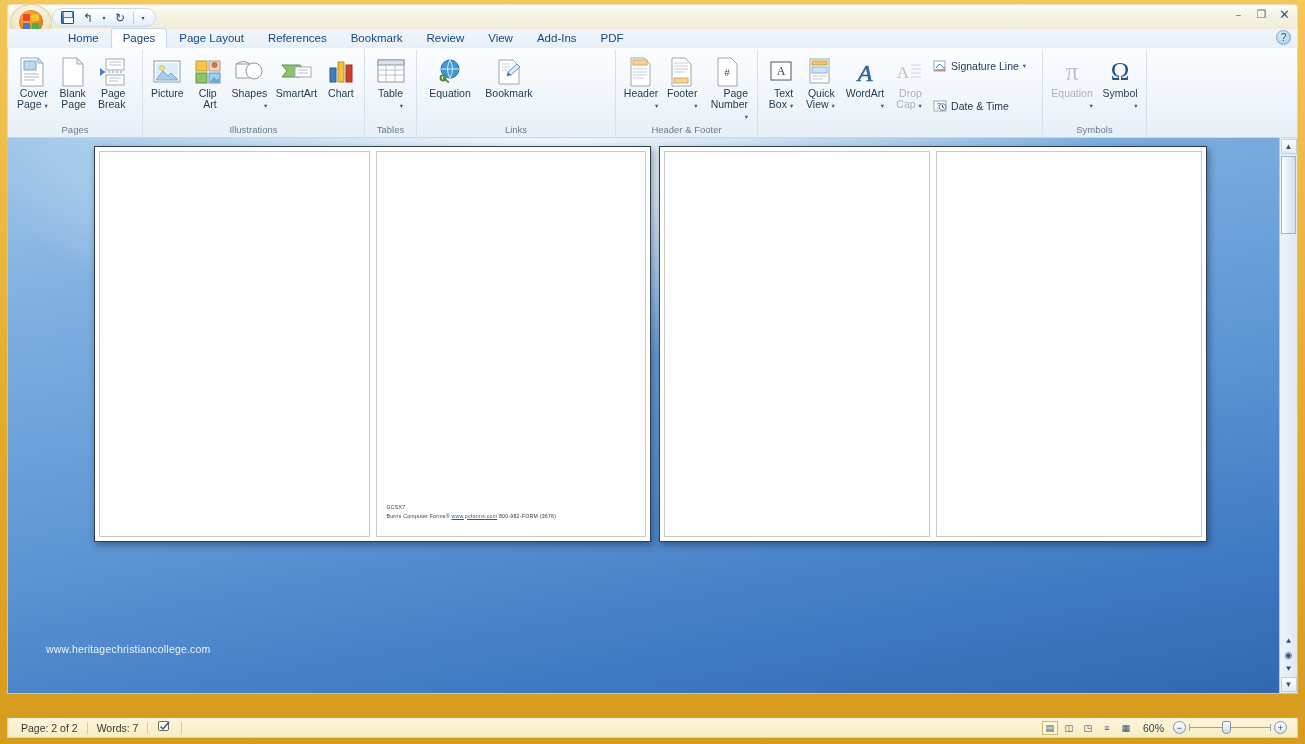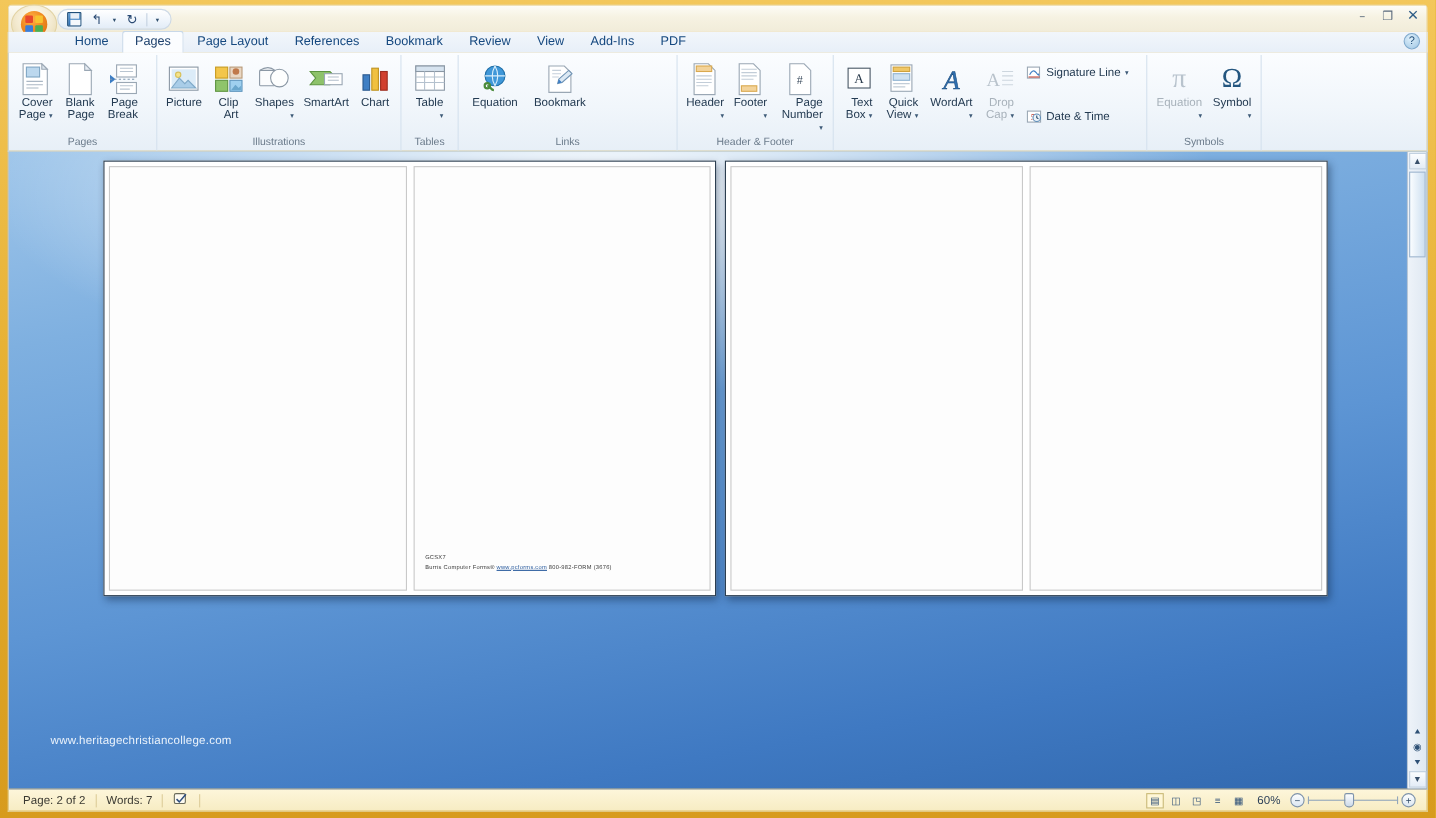--- a/index.html
+++ b/index.html
@@ -184,20 +184,21 @@
   .sb-obj{width:16px;height:14px;display:flex;align-items:center;justify-content:center;
           font-size:9px;color:#2f5176;}
 
   
   #status-bar{
     flex:0 0 auto; height:20px;
     background:linear-gradient(180deg,#fdf6da 0%, #f7ecc3 100%);
     border:1px solid #e4d39a; border-top:none;
     display:flex; align-items:center; font-size:10.5px; color:#3b3a32;
     padding:0 4px;
+    margin-top:24px;
   }
   .sb-item{padding:0 9px; white-space:nowrap;}
   .sb-div{width:1px;height:12px;background:#ddcd9a;}
   #status-right{margin-left:auto;display:flex;align-items:center;gap:3px;padding-right:6px;}
   .viewbtn{
     width:16px;height:14px;display:flex;align-items:center;justify-content:center;
     border:1px solid transparent;font-size:9px;color:#2d4f77;
   }
   .viewbtn.active{background:#fff7d6;border-color:#c9b977;}
   #zoom-pct{font-size:10.5px;color:#2b3f57;padding:0 6px;}

